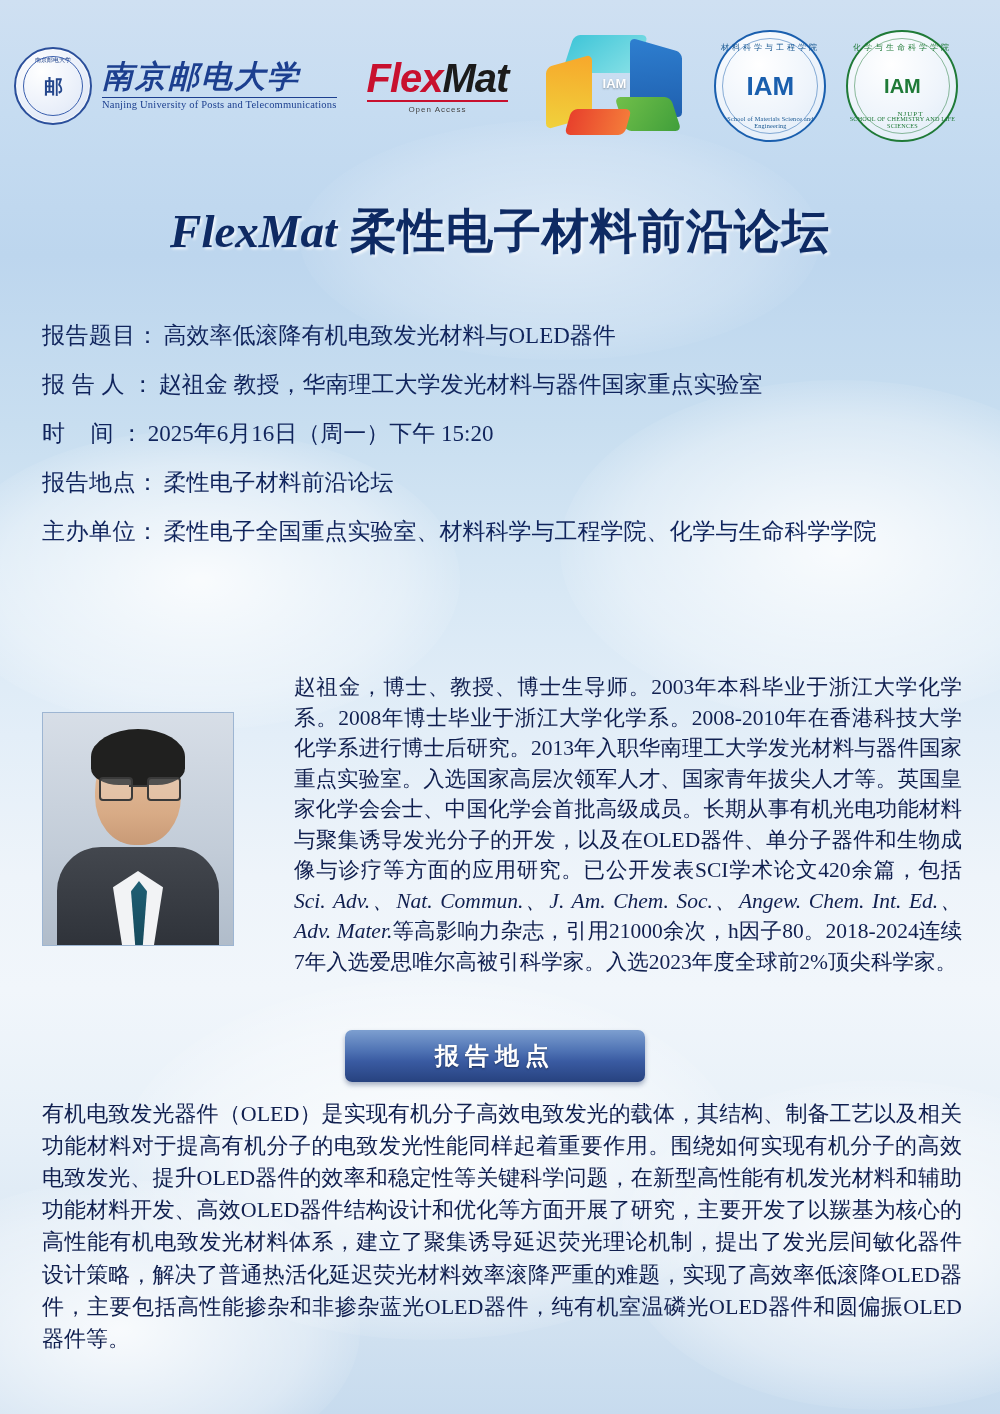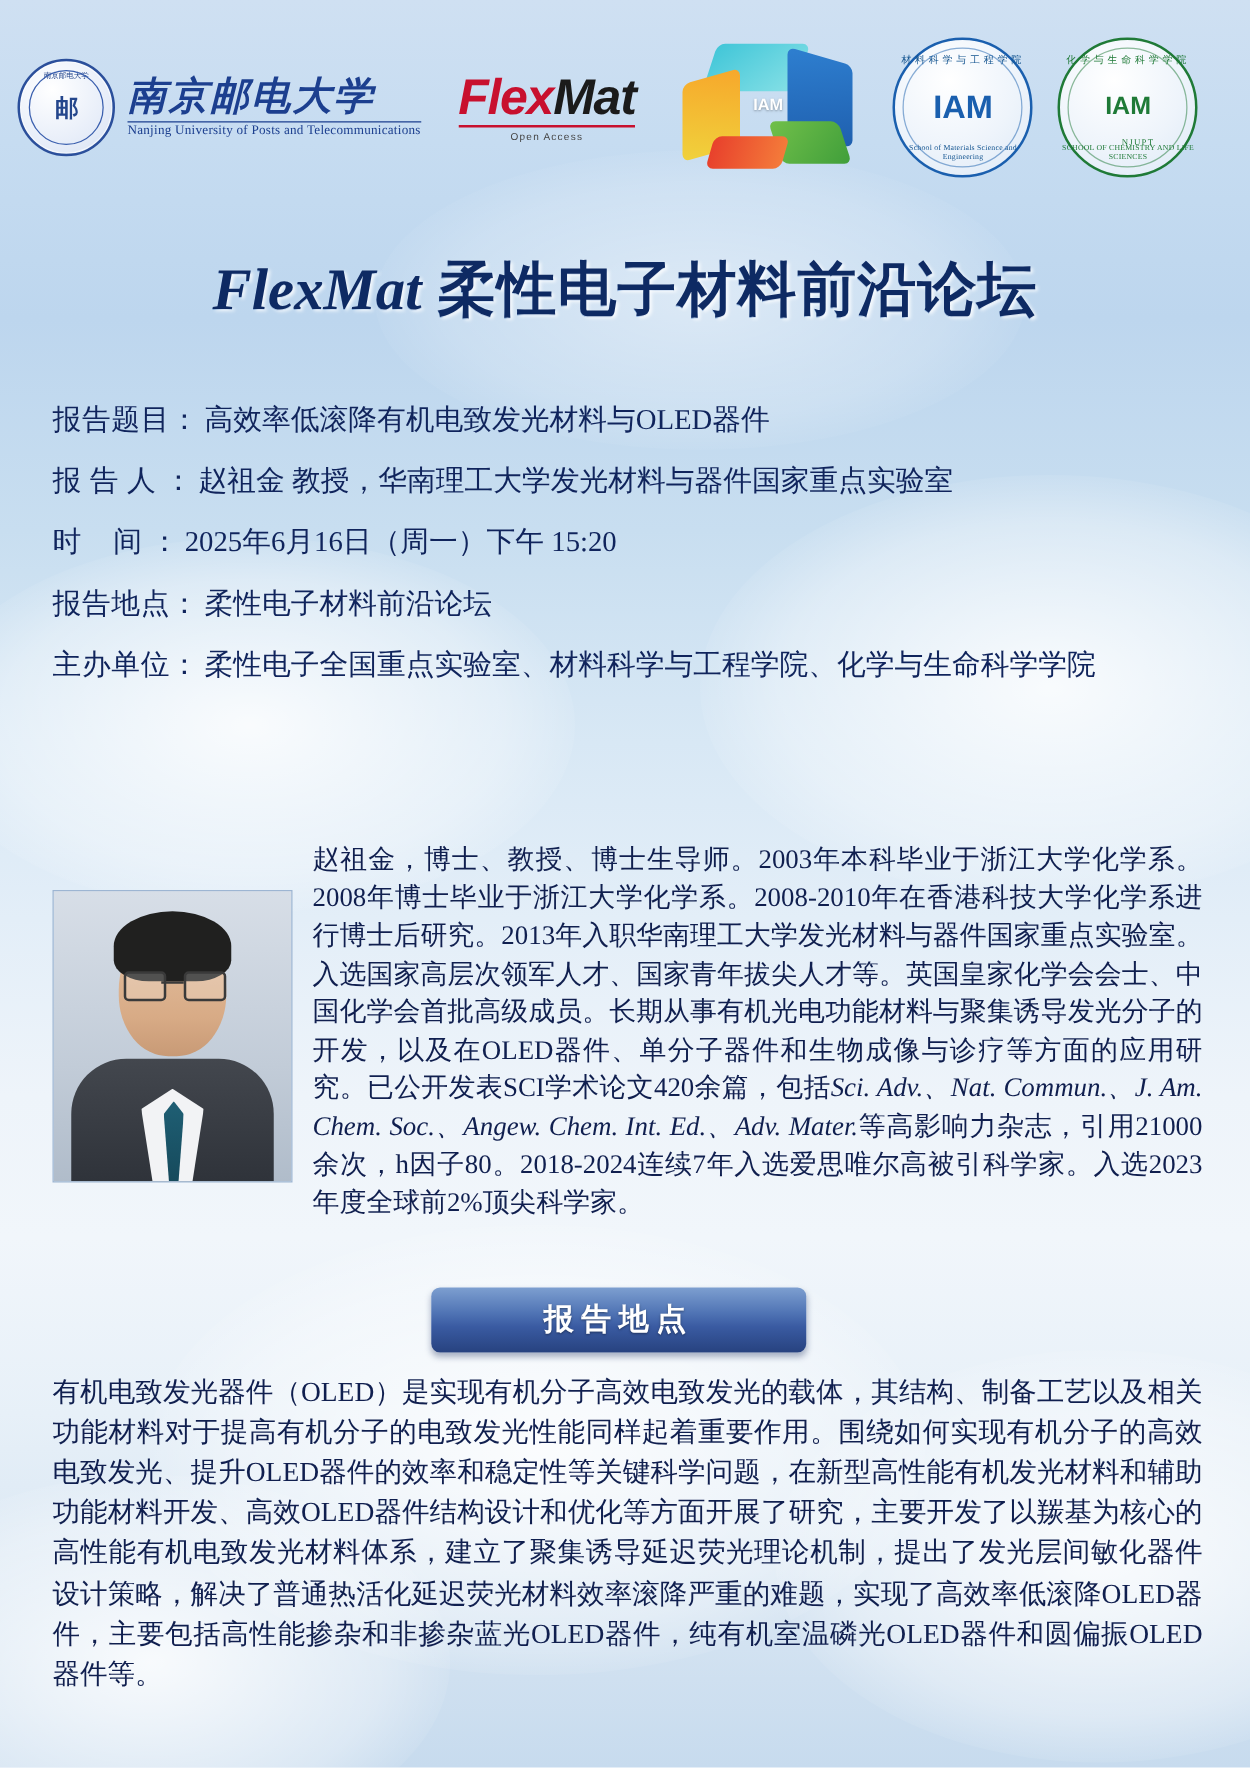--- a/index.html
+++ b/index.html
@@ -353,20 +353,21 @@
     background: linear-gradient(180deg,#1f5f74 0%,#164a5c 100%);
     clip-path: polygon(50% 0, 100% 16%, 74% 100%, 26% 100%, 0 16%);
   }
   .bio-text {
     flex: 1 1 auto;
     font-size: 21.5px;
     line-height: 1.42;
     color: #101f4f;
     text-align: justify;
     text-justify: inter-ideograph;
+    margin-left: 44px;
   }
   .bio-text i { font-style: italic; }
 
   
   .abstract {
     position: absolute;
     top: 1098px;
     left: 42px;
     width: 920px;
     font-size: 22px;

